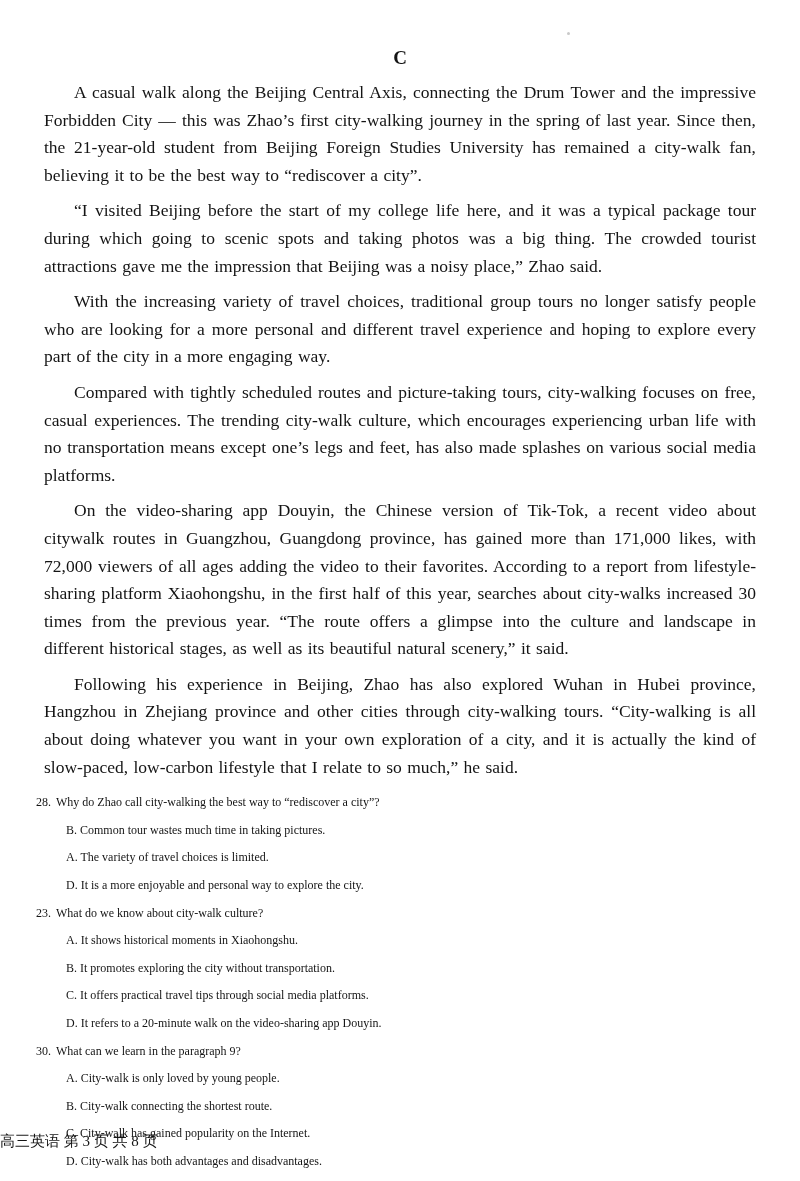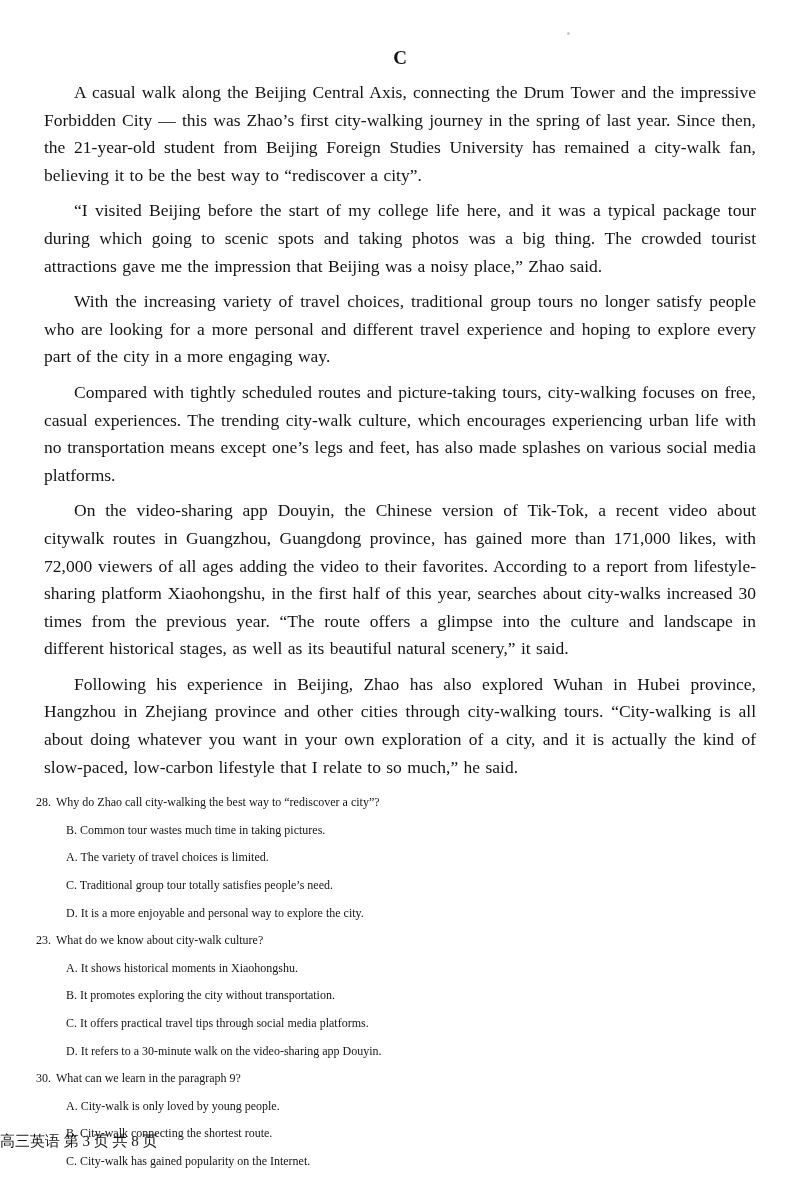--- a/index.html
+++ b/index.html
@@ -82,32 +82,31 @@
   </div>
 
   <div class="questions">
 
     <div>
       <div class="question-line">
         <span class="question-number">28.</span><span>Why do Zhao call city-walking the best way to “rediscover a city”?</span>
       </div>
       <div class="option-line">B. Common tour wastes much time in taking pictures.</div>
       <div class="option-line">A. The variety of travel choices is limited.</div>
-      <div class="option-line">C. Traditional group tour totally satisfies people’s need.</div>
       <div class="option-line">D. It is a more enjoyable and personal way to explore the city.</div>
     </div>
 
     <div>
       <div class="question-line">
         <span class="question-number">23.</span><span>What do we know about city-walk culture?</span>
       </div>
       <div class="option-line">A. It shows historical moments in Xiaohongshu.</div>
       <div class="option-line">B. It promotes exploring the city without transportation.</div>
       <div class="option-line">C. It offers practical travel tips through social media platforms.</div>
-      <div class="option-line">D. It refers to a 30-minute walk on the video-sharing app Douyin.</div>
+      <div class="option-line">D. It refers to a 20-minute walk on the video-sharing app Douyin.</div>
     </div>
 
     <div>
       <div class="question-line">
         <span class="question-number">30.</span><span>What can we learn in the paragraph 9?</span>
       </div>
       <div class="option-line">A. City-walk is only loved by young people.</div>
       <div class="option-line">B. City-walk connecting the shortest route.</div>
       <div class="option-line">C. City-walk has gained popularity on the Internet.</div>
       <div class="option-line">D. City-walk has both advantages and disadvantages.</div>

